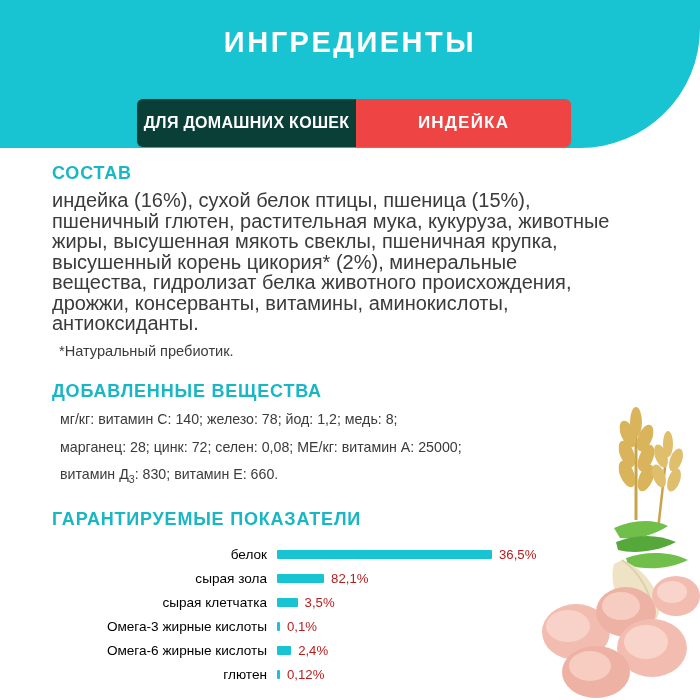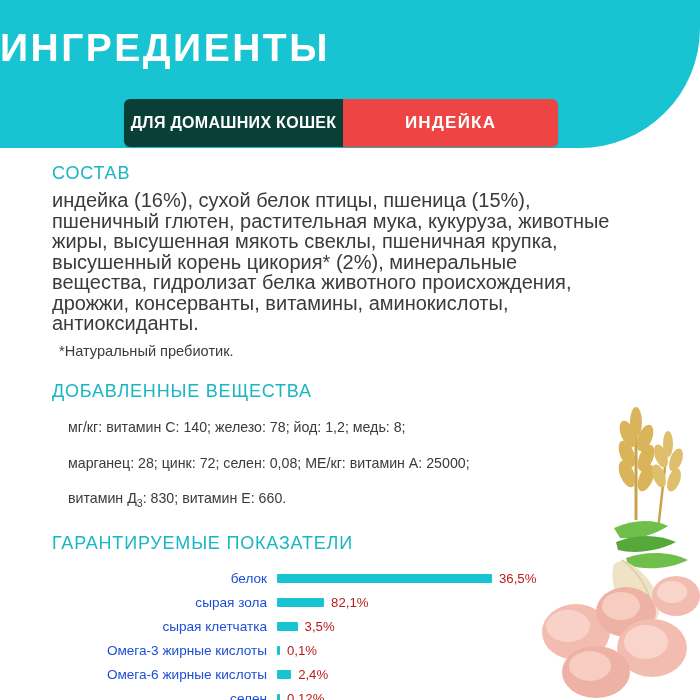--- a/index.html
+++ b/index.html
@@ -28,30 +28,30 @@
     width: 700px;
     height: 148px;
     background: #19c4d2;
     border-bottom-right-radius: 120px;
   }
   .header-title {
     position: absolute;
     left: 0;
     top: 26px;
     width: 700px;
-    text-align: left;
+    text-align: center;
     color: #ffffff;
-    font-size: 39px;
+    font-size: 29px;
     font-weight: bold;
     letter-spacing: 2.5px;
   }
   
   .pill {
     position: absolute;
-    left: 124px;
+    left: 137px;
     top: 99px;
     width: 434px;
     height: 48px;
     display: flex;
     border-radius: 6px;
     overflow: hidden;
     box-shadow: 0 1px 2px rgba(0,0,0,0.10);
   }
   .pill-left {
     flex: 0 0 219px;
@@ -82,21 +82,21 @@
   
   .content {
     position: absolute;
     left: 52px;
     top: 163px;
     width: 600px;
   }
   .section-heading {
     color: #19b6c4;
     font-size: 18px;
-    font-weight: normal;
+    font-weight: bold;
     letter-spacing: 0.8px;
     margin: 0 0 6px 0;
   }
   .section-heading.spaced {
     margin-top: 20px;
   }
   .body-text {
     color: #3b3b3b;
     font-size: 20px;
     line-height: 20.5px;
@@ -106,38 +106,38 @@
   .footnote {
     color: #3b3b3b;
     font-size: 14.6px;
     line-height: 20.5px;
     margin: 7px;
   }
   .additives-text {
     color: #3b3b3b;
     font-size: 14.2px;
     line-height: 19.5px;
-    margin: 16px;
+    margin: 8px;
     max-width: 560px;
   }
   
   .bars {
     margin-top: 12px;
     width: 560px;
   }
   .bar-row {
     display: flex;
     align-items: center;
     height: 24px;
   }
   .bar-label {
     width: 225px;
     text-align: right;
     padding-right: 10px;
-    color: #1d4ed8;
+    color: #000000;
     font-size: 13.6px;
     white-space: nowrap;
     box-sizing: border-box;
   }
   .bar-wrap {
     display: flex;
     align-items: center;
     flex: 1 1 auto;
   }
   .bar-fill {
@@ -222,21 +222,21 @@
           </div>
         </div>
         <div class="bar-row">
           <div class="bar-label">Омега-6 жирные кислоты</div>
           <div class="bar-wrap">
             <div class="bar-fill" style="width: 14.137px; background: rgb(25, 196, 210);"></div>
             <div class="bar-value">2,4%</div>
           </div>
         </div>
         <div class="bar-row">
-          <div class="bar-label">селен</div>
+          <div class="bar-label">глютен</div>
           <div class="bar-wrap">
             <div class="bar-fill" style="width: 3px; background: rgb(25, 196, 210);"></div>
             <div class="bar-value">0,12%</div>
           </div>
         </div>
       </div>
   </div>
 
   <svg class="art" viewBox="0 0 300 300" xmlns="http://www.w3.org/2000/svg">
 

